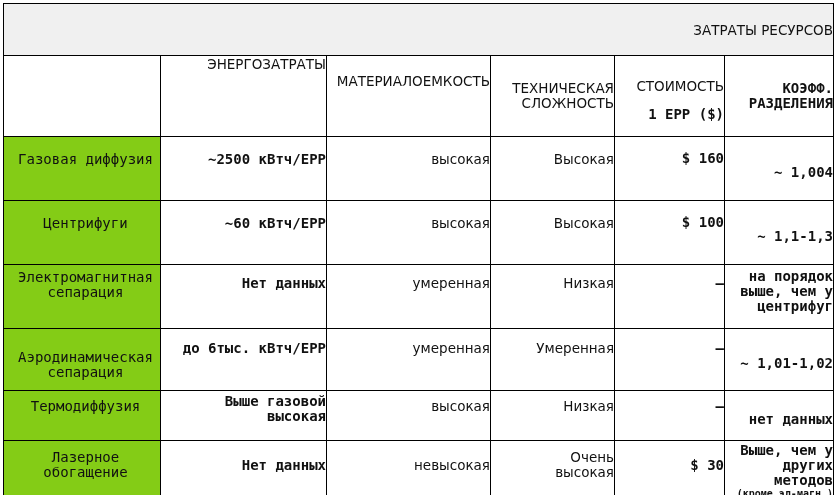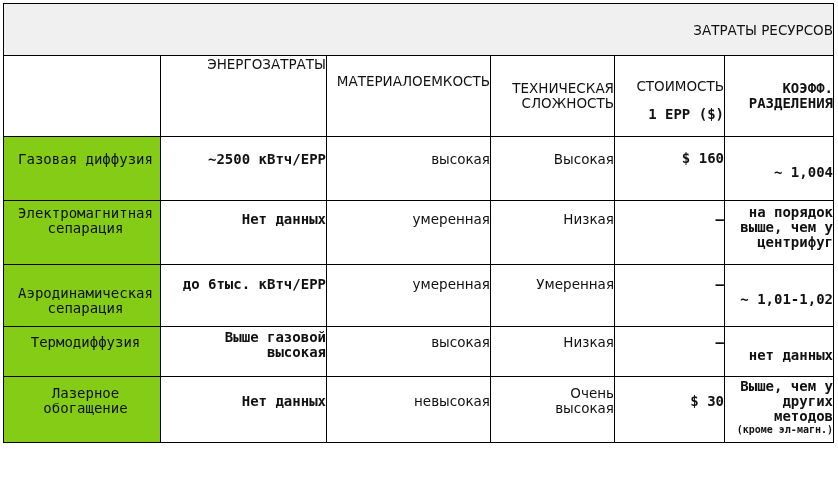--- a/index.html
+++ b/index.html
@@ -79,20 +79,28 @@
 
     <tr style="height:64px">
       <td class="rowhead top" style="padding-top:15px">Газовая диффузия</td>
       <td class="cell mono top" style="padding-top:15px">~2500 кВтч/ЕРР</td>
       <td class="cell sans top" style="padding-top:15px">высокая</td>
       <td class="cell sans top" style="padding-top:15px">Высокая</td>
       <td class="cell mono cost" style="padding-top:14px">$ 160</td>
       <td class="cell mono coef down">~ 1,004</td>
     </tr>
 
+    <tr style="height:64px">
+      <td class="rowhead top" style="padding-top:15px">Центрифуги</td>
+      <td class="cell mono top" style="padding-top:15px">~60 кВтч/ЕРР</td>
+      <td class="cell sans top" style="padding-top:15px">высокая</td>
+      <td class="cell sans top" style="padding-top:15px">Высокая</td>
+      <td class="cell mono cost" style="padding-top:14px">$ 100</td>
+      <td class="cell mono coef down">~ 1,1-1,3</td>
+    </tr>
 
     <tr style="height:64px">
       <td class="rowhead top" style="padding-top:5px">
         <span style="display:block">Электромагнитная</span>
         <span style="display:block">сепарация</span>
       </td>
       <td class="cell mono top" style="padding-top:11px">Нет данных</td>
       <td class="cell sans top" style="padding-top:11px">умеренная</td>
       <td class="cell sans top" style="padding-top:11px">Низкая</td>
       <td class="cell mono top" style="padding-top:11px">–</td>

